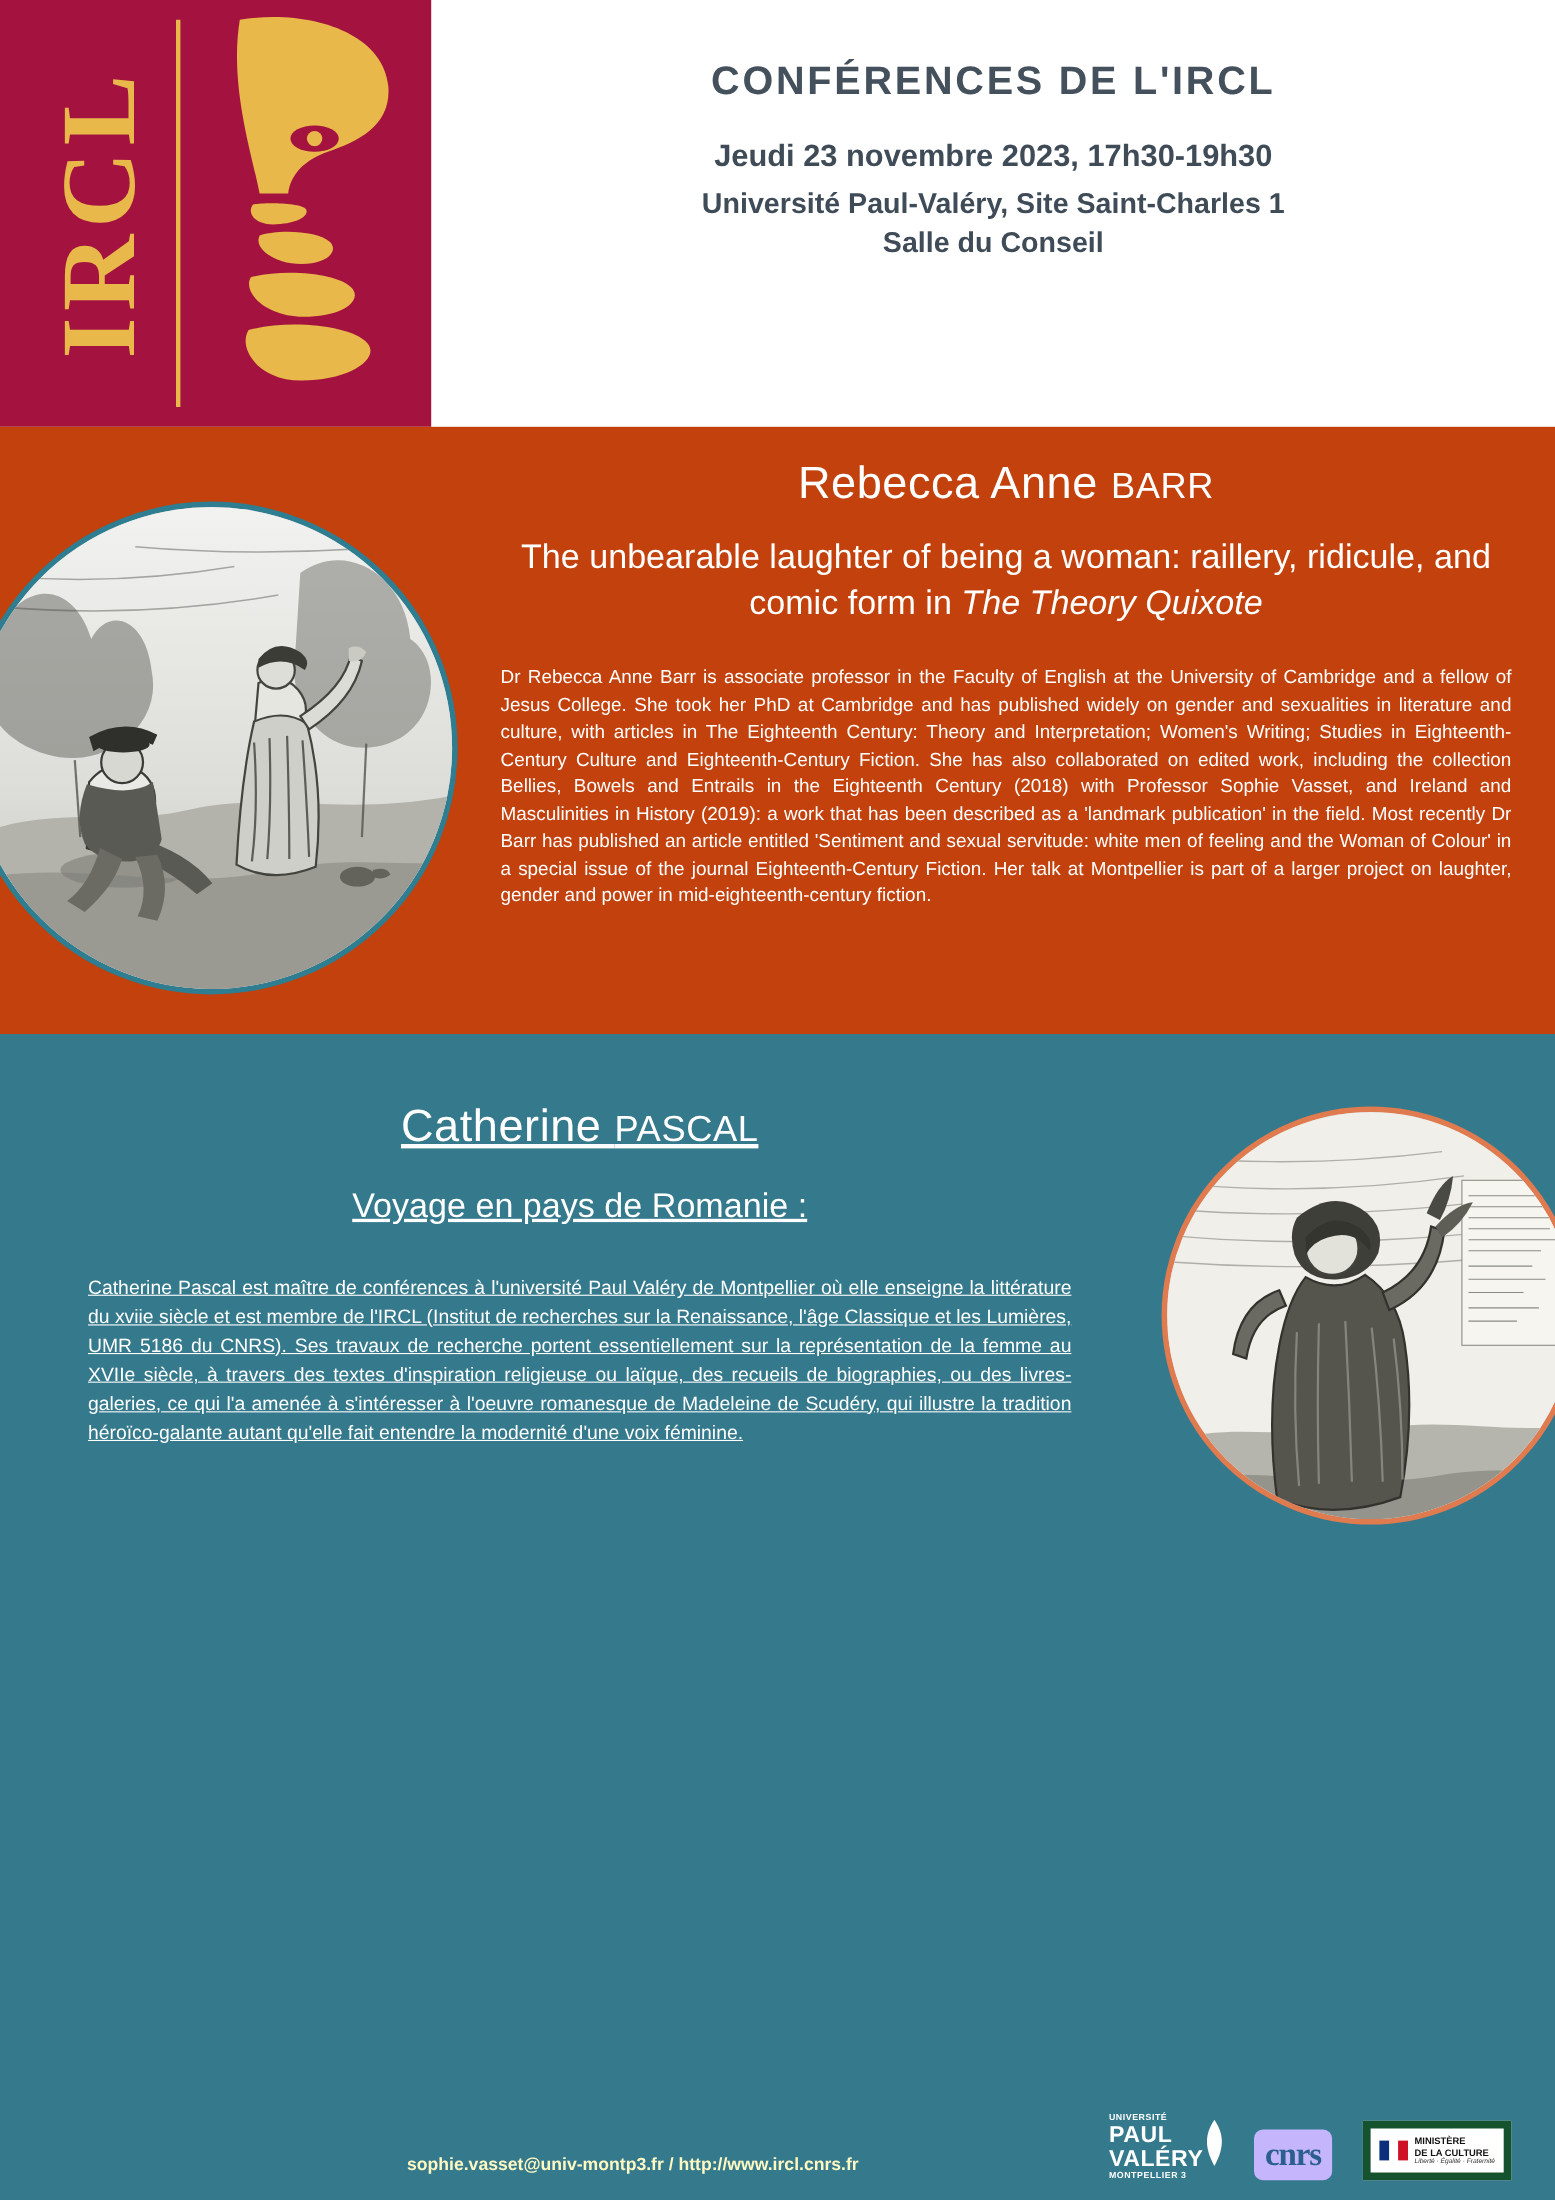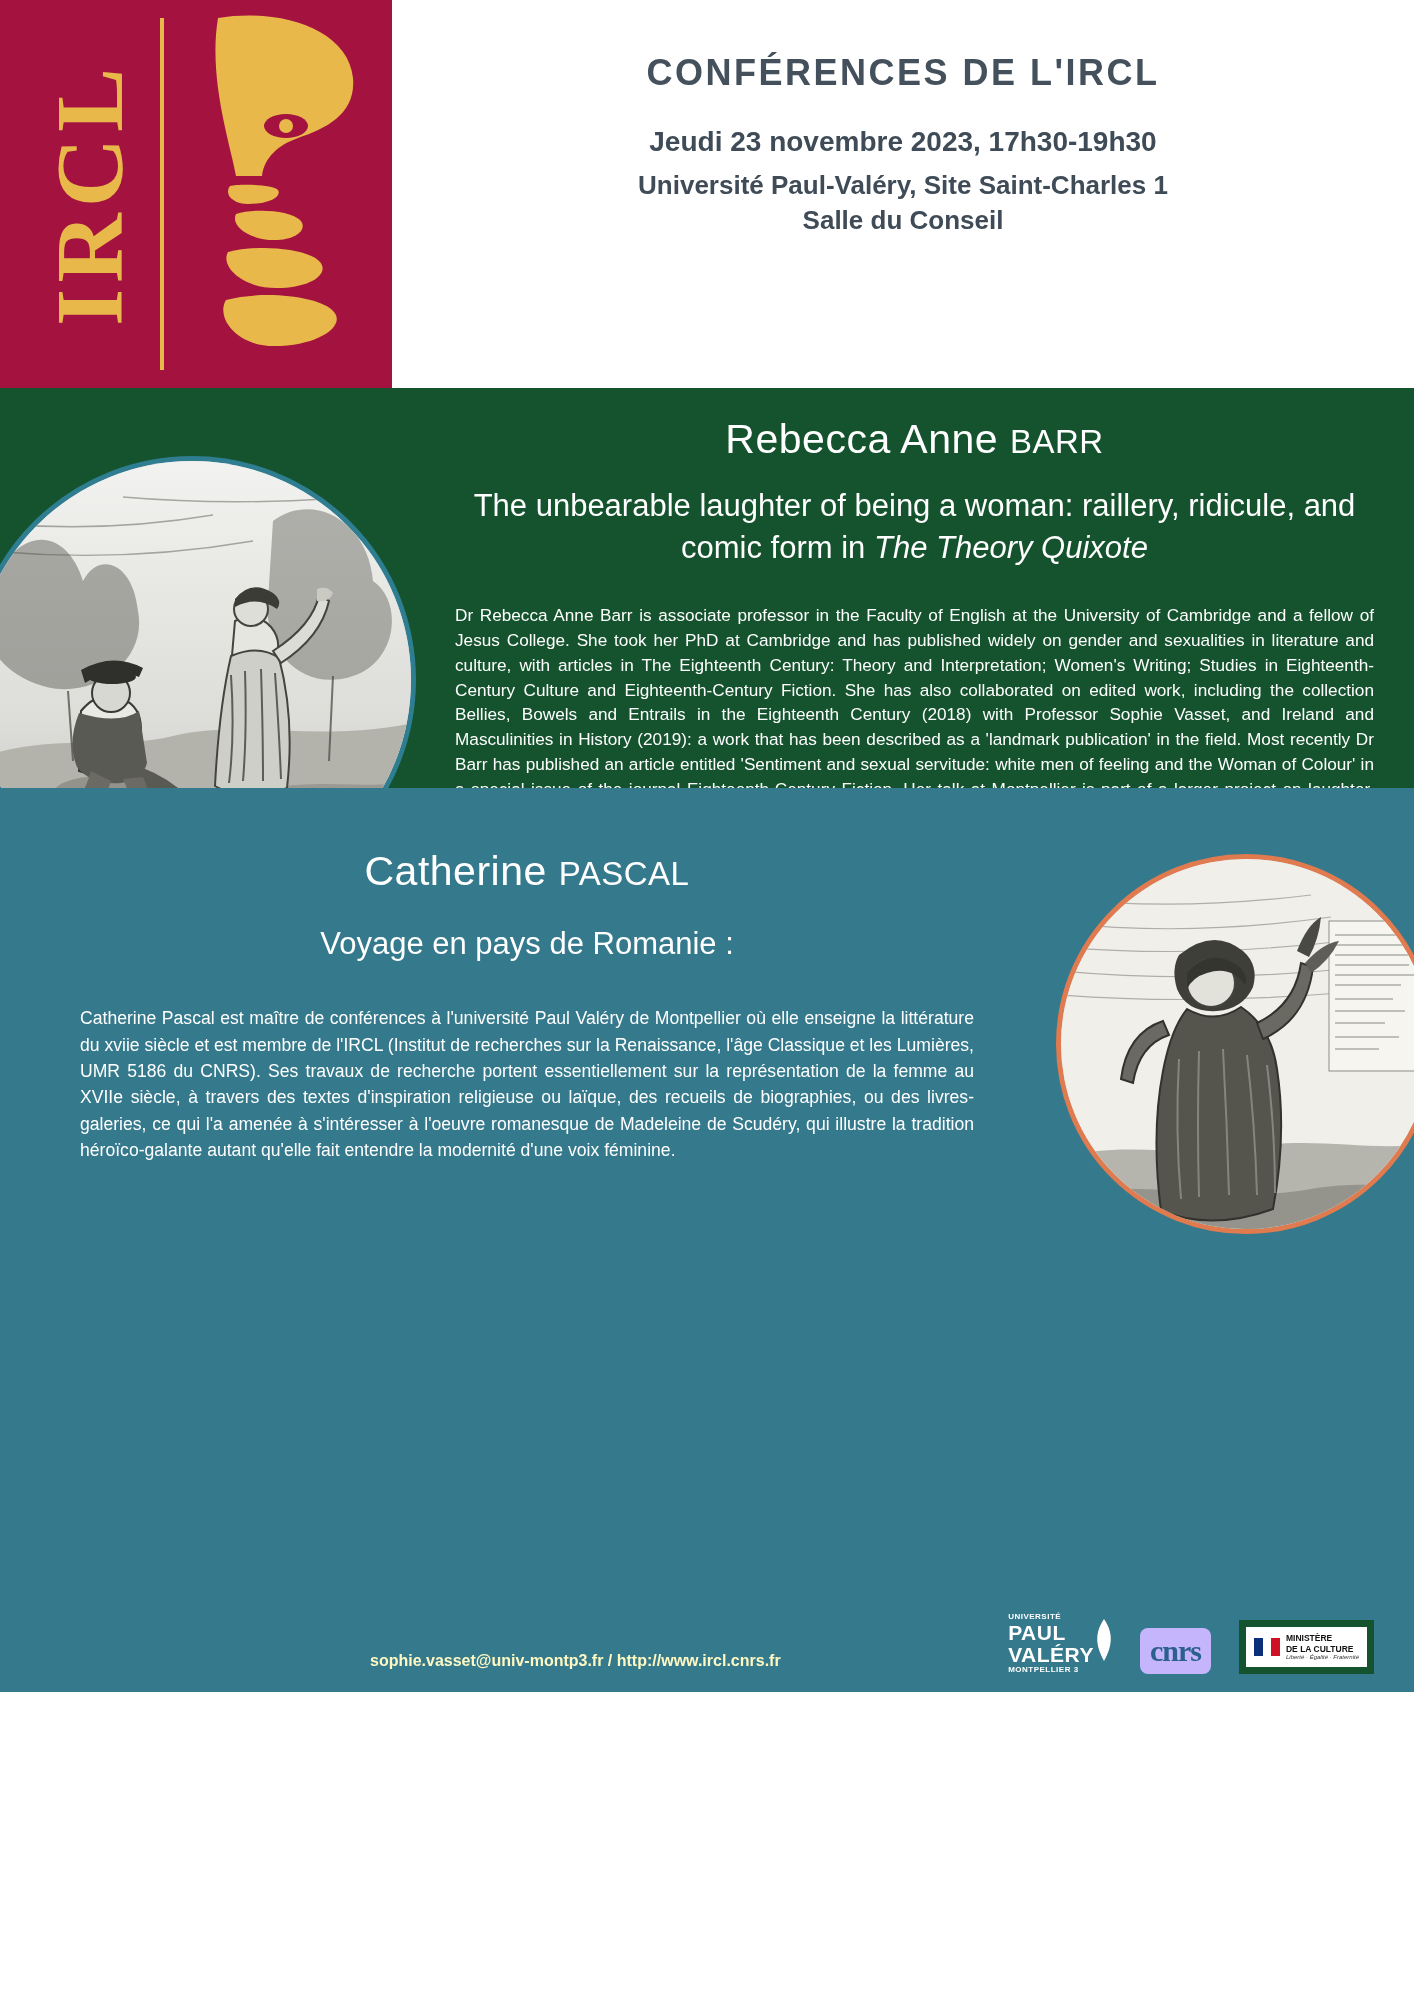--- a/index.html
+++ b/index.html
@@ -80,22 +80,22 @@
   .header-place {
     font-size: 26px;
     color: #3f4c58;
     line-height: 1.35;
     font-weight: 700;
   }
 
   
   .section-orange {
     position: relative;
-    height: 400px;
-    background: #14532d;
+    height: 552px;
+    background: #c2410c;
     color: #ffffff;
     overflow: hidden;
   }
   .circle-img {
     position: absolute;
     border-radius: 50%;
     overflow: hidden;
     background: #cfcfcf;
   }
   .circle-left {
@@ -127,24 +127,25 @@
   .bio {
     font-size: 17.2px;
     line-height: 1.44;
     text-align: justify;
     color: #ffffff;
   }
 
   
   .section-teal {
     position: relative;
-    height: 904px;
+    height: 1060px;
     background: #35798c;
     color: #ffffff;
     overflow: hidden;
+    text-decoration: underline;
   }
   .circle-right {
     right: -22px;
     top: 66px;
     width: 380px;
     height: 380px;
     border: 5px solid #e07a4f;
   }
   .teal-content {
     margin-left: 80px;

